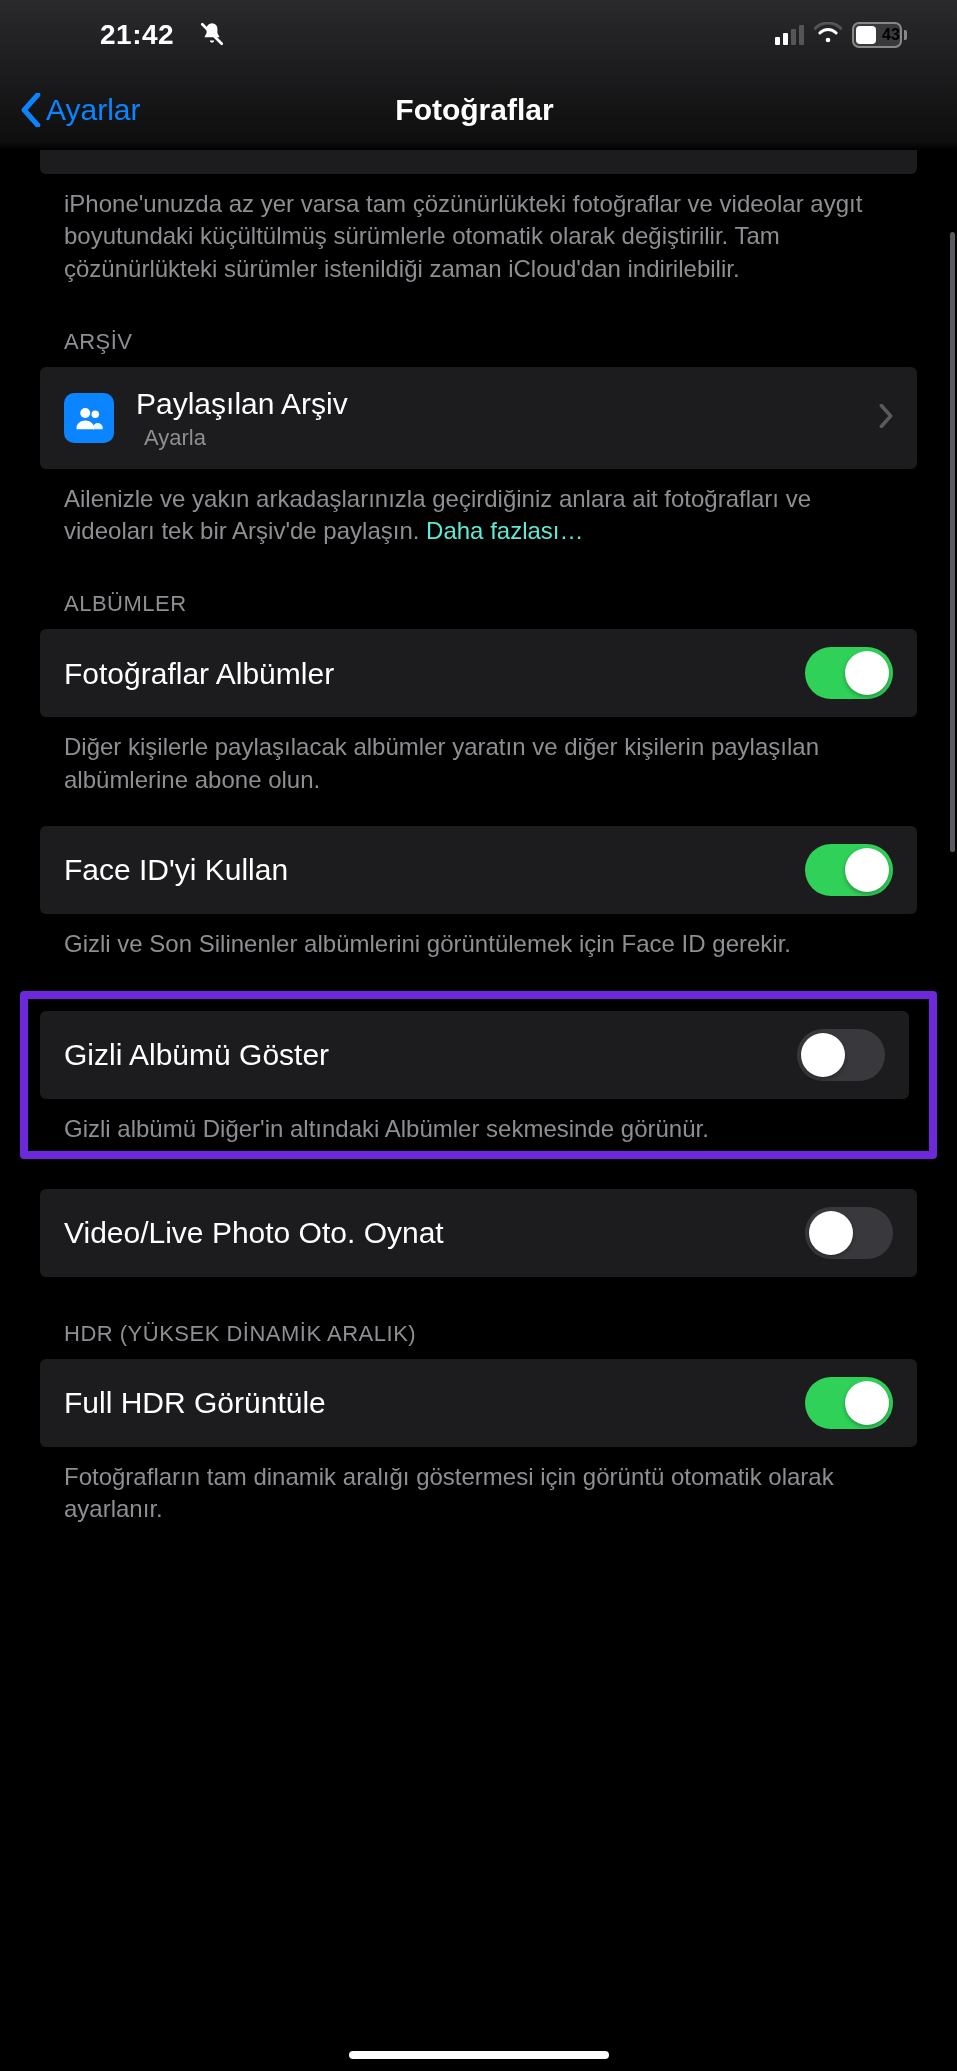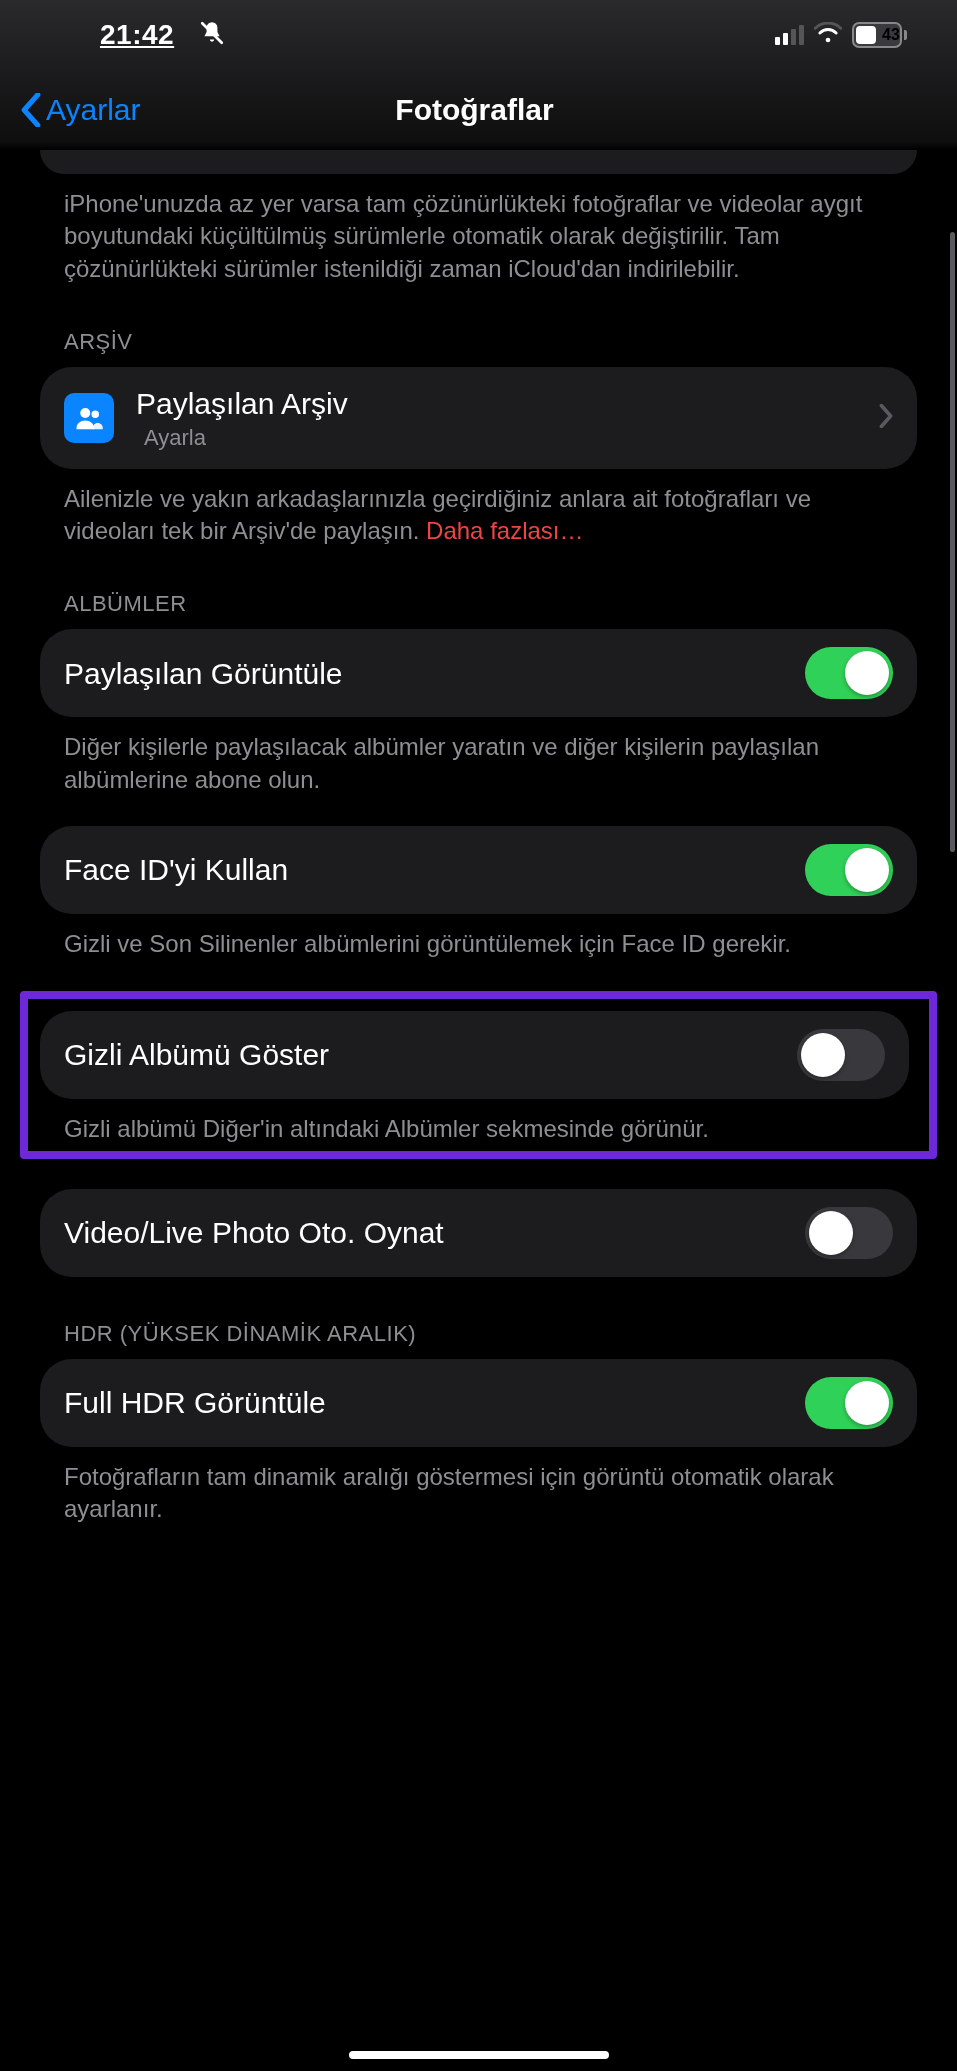--- a/index.html
+++ b/index.html
@@ -16,21 +16,21 @@
 
   
   .status-bar {
     height: 70px;
     display: flex;
     align-items: center;
     justify-content: space-between;
     padding: 0 50px 0 100px;
     background: linear-gradient(to bottom, #2a2a2c, #1c1c1e);
   }
-  .status-left { display: flex; align-items: center; gap: 25px; text-decoration: underline; }
+  .status-left { display: flex; align-items: flex-end; gap: 25px; }
   .status-time { font-size: 28px; font-weight: 600; letter-spacing: 0.5px; }
   .status-right { display: flex; align-items: center; gap: 10px; }
   .cellular {
     display: inline-flex; align-items: flex-end; gap: 3px; height: 20px;
   }
   .cellular span {
     width: 5px; background: #555; border-radius: 1px;
   }
   .cellular span.on { background: #fff; }
   .cellular span:nth-child(1){height:8px}
@@ -77,31 +77,31 @@
   }
 
   
   .content { padding: 0 40px; }
   .footer-text {
     font-size: 24px;
     color: #8e8e93;
     line-height: 1.35;
     padding: 14px 24px 0 24px;
   }
-  .footer-text a { color: #ef4444; text-decoration: none; }
+  .footer-text a { color: #5eead4; text-decoration: none; }
   .section-header {
     font-size: 22px;
     color: #8e8e93;
     letter-spacing: 0.5px;
     padding: 44px 24px 12px 24px;
     text-transform: none;
   }
   .group {
     background: #1c1c1e;
-    border-radius: 32px;
+    border-radius: 6px;
     overflow: hidden;
   }
   .group.stub-top {
     height: 24px; border-top-left-radius: 0; border-top-right-radius: 0;
   }
   .row {
     display: flex; align-items: center;
     padding: 18px 24px;
     min-height: 78px;
   }
@@ -242,21 +242,21 @@
   </div>
   <div class="footer-text">
     <span>Ailenizle ve yakın arkadaşlarınızla geçirdiğiniz anlara ait fotoğrafları ve videoları tek bir Arşiv'de paylaşın. </span><a href="#">Daha fazlası…</a>
   </div>
 
   <div class="section-header">ALBÜMLER</div>
 
   <div class="group">
     <div class="row">
       <div class="row-labels">
-        <div class="row-title">Paylaşılan Görüntüle</div>
+        <div class="row-title">Fotoğraflar Albümler</div>
       </div>
       <div class="switch on">
           <div class="knob"></div>
         </div>
     </div>
   </div>
   <div class="footer-text">Diğer kişilerle paylaşılacak albümler yaratın ve diğer kişilerin paylaşılan albümlerine abone olun.</div>
 
   <div class="spacer"></div>
 

